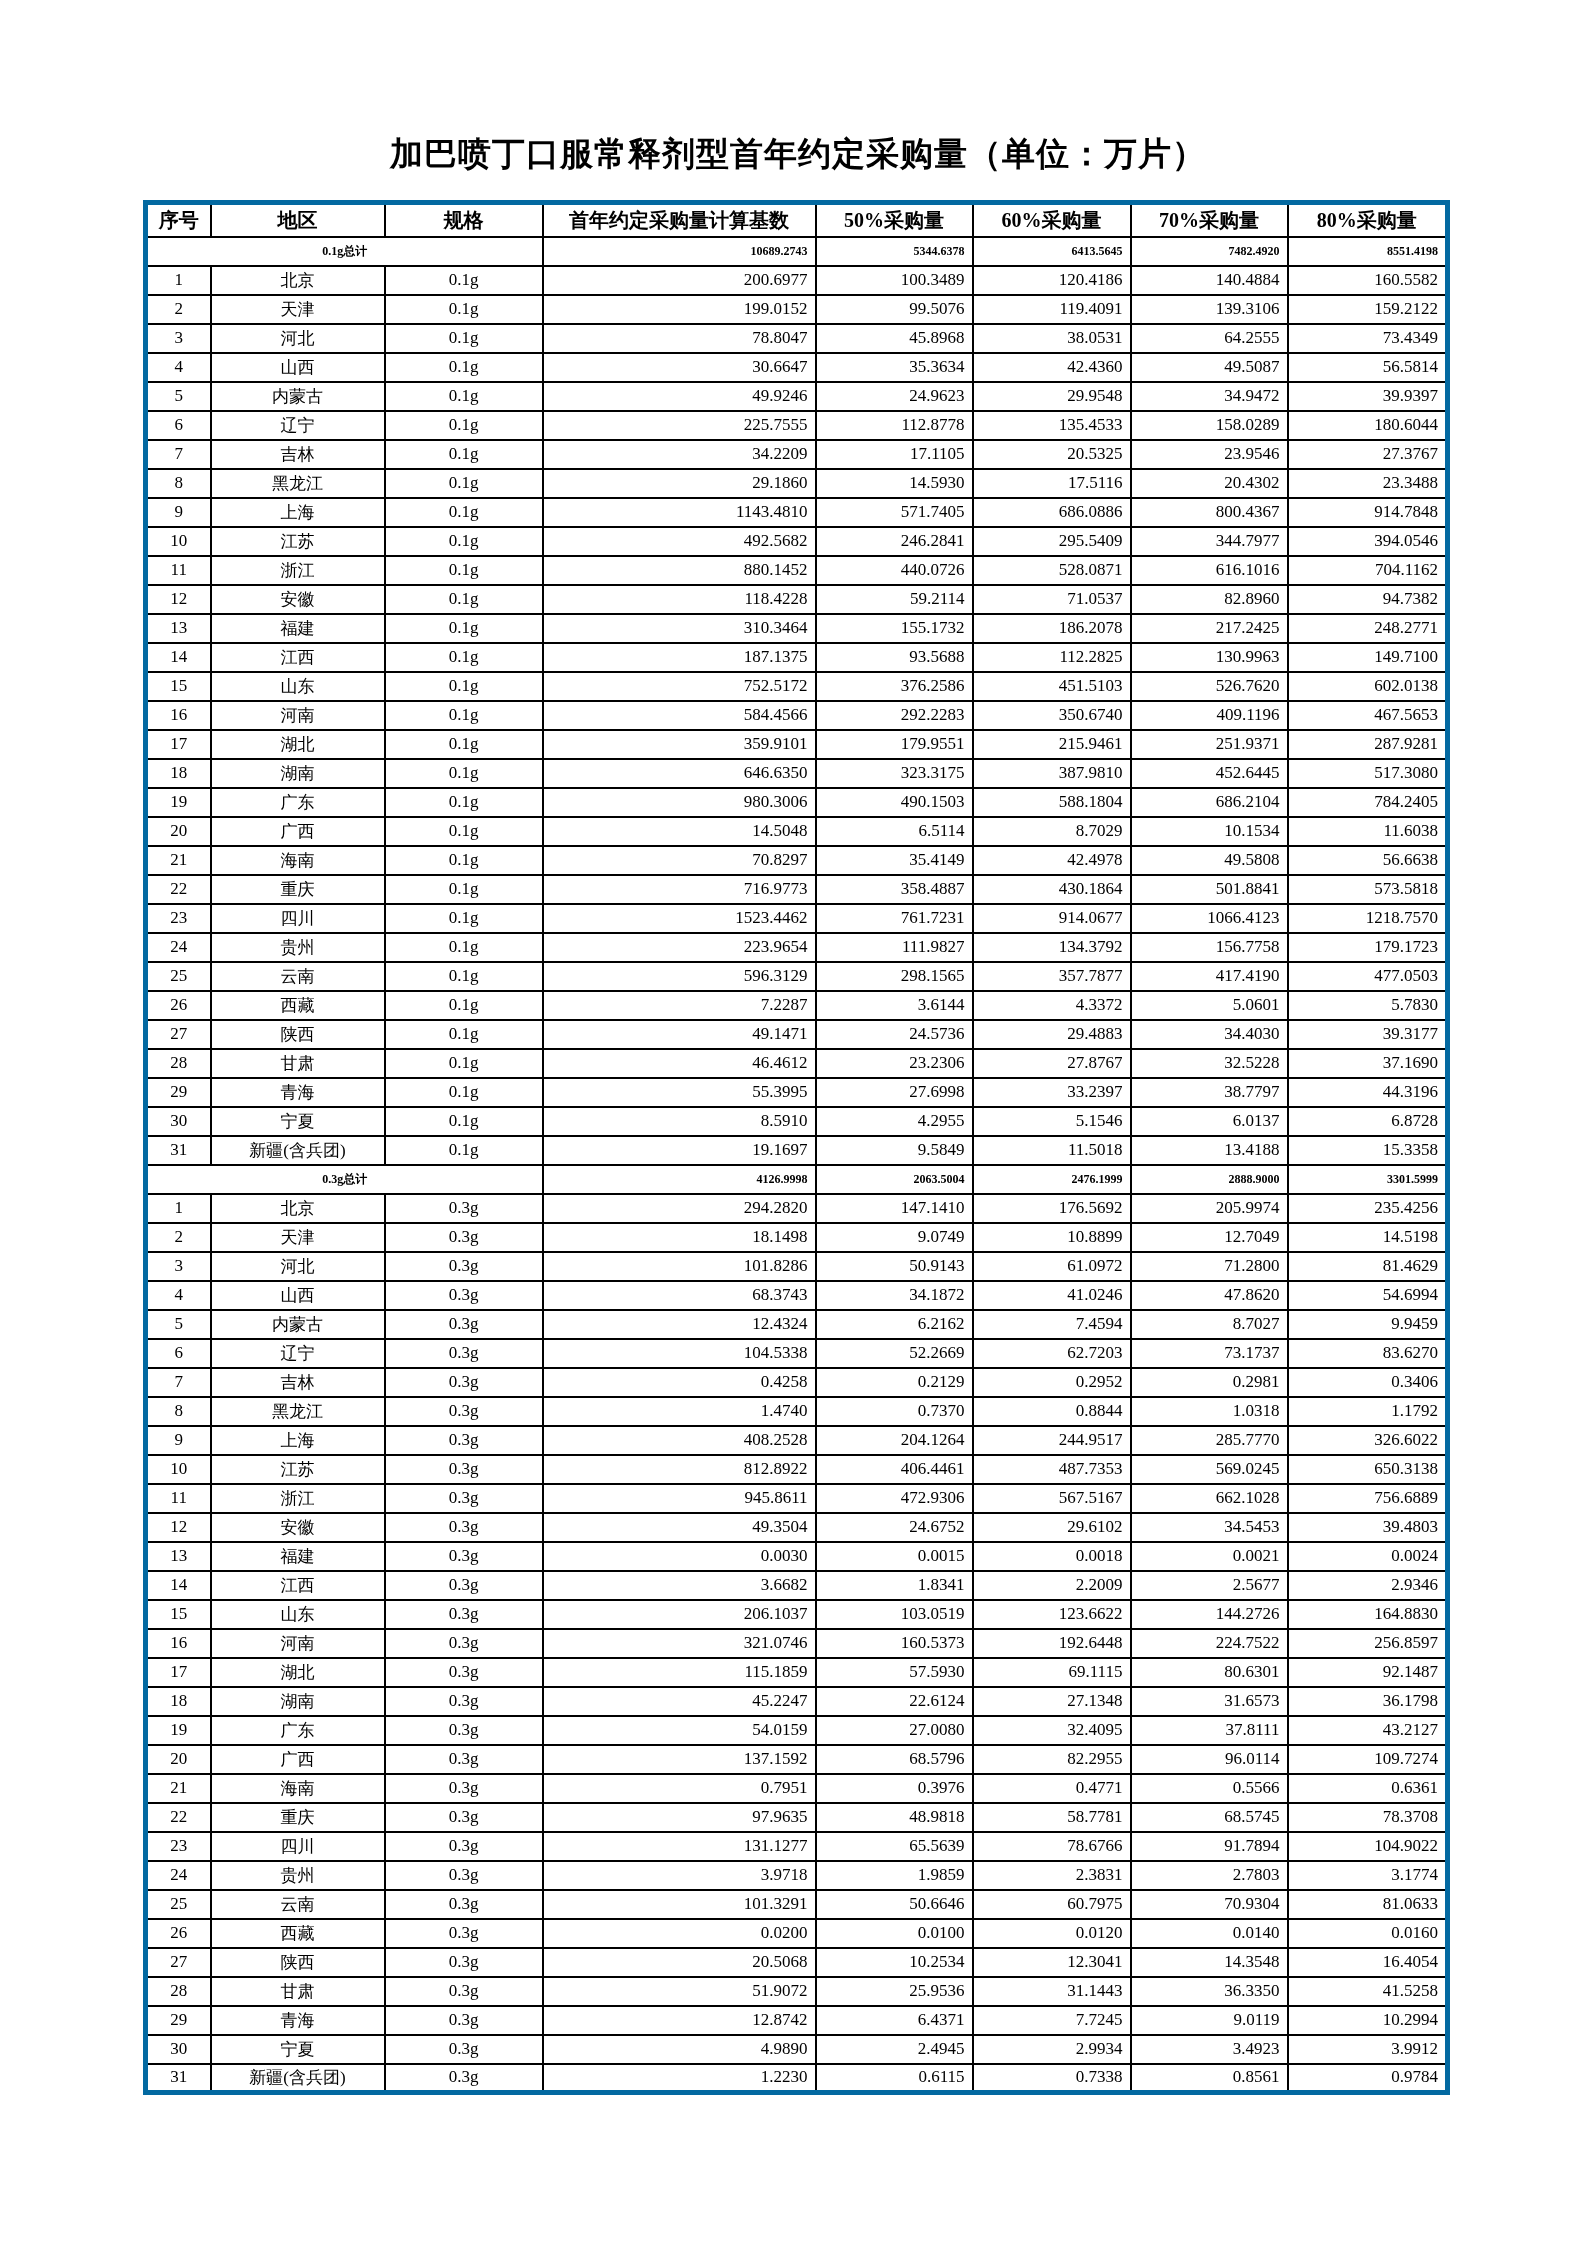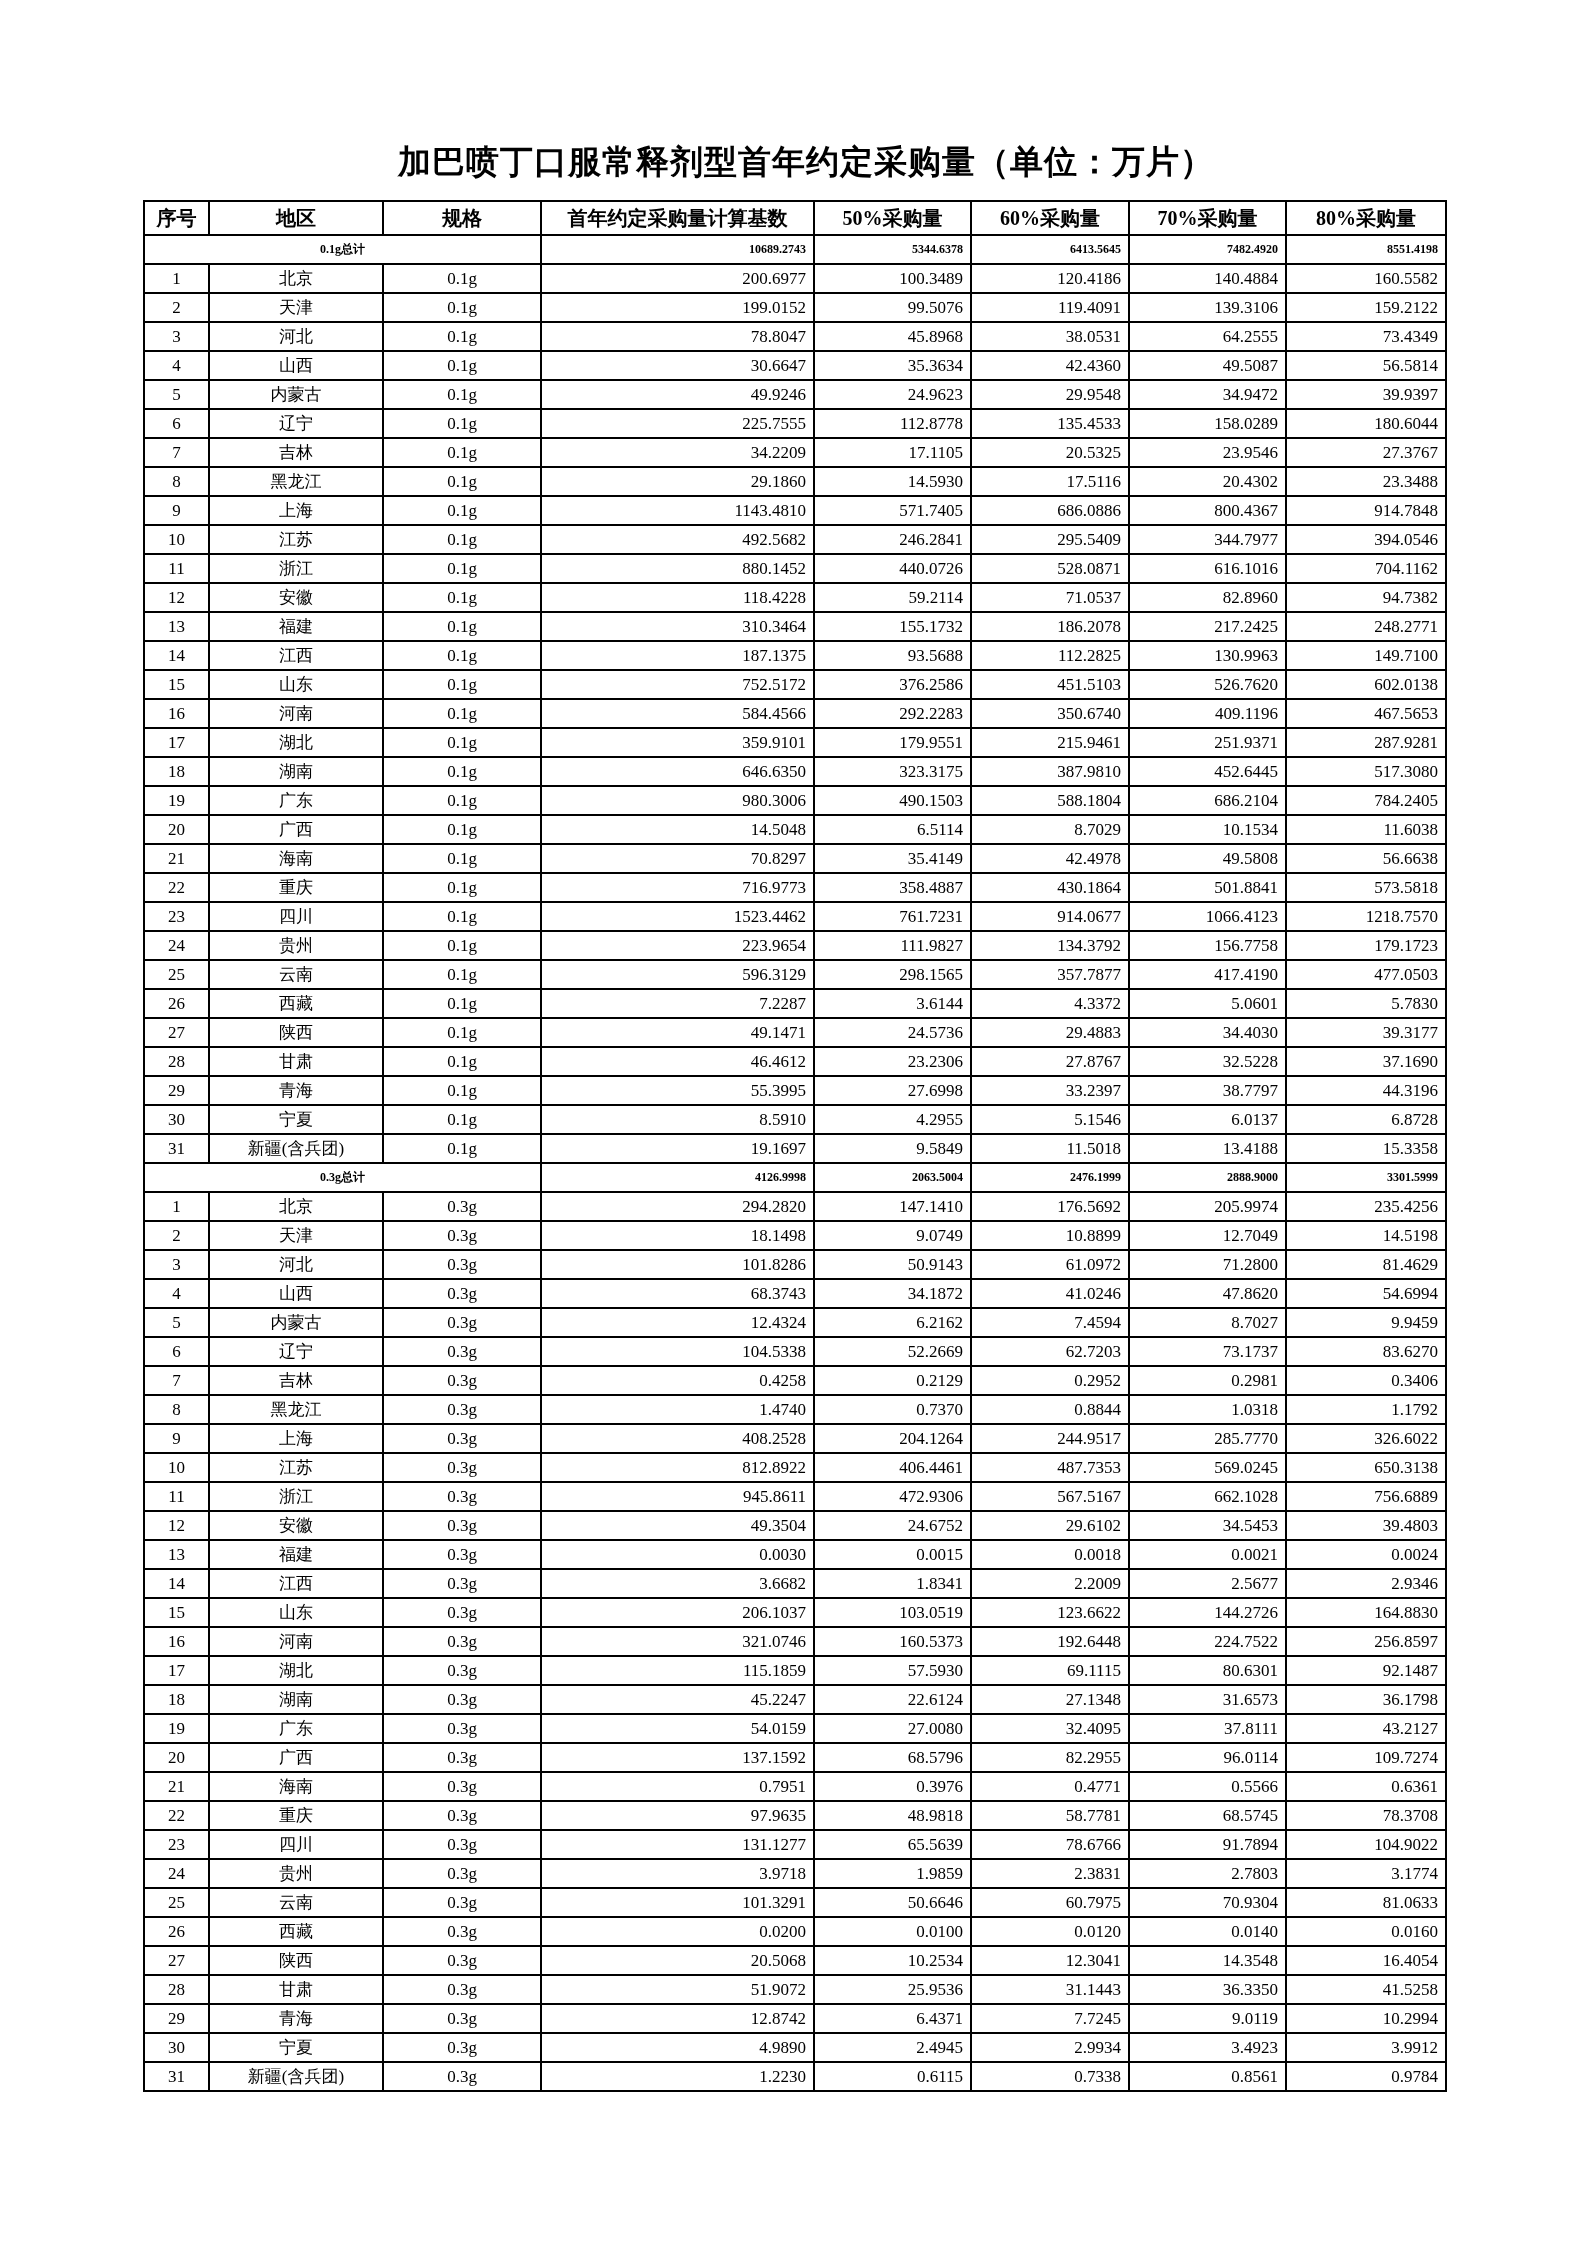--- a/index.html
+++ b/index.html
@@ -10,35 +10,35 @@
     height: 2245px;
     background: #ffffff;
     font-family: "Liberation Serif", "DejaVu Serif", serif;
     color: #000;
   }
   .title {
     position: absolute;
     left: 143px;
     top: 128px;
     width: 1302px;
-    margin: 12px;
+    margin: 4px;
     text-align: center;
     font-size: 33px;
     font-weight: bold;
     letter-spacing: 1px;
     white-space: nowrap;
   }
   table.proc {
     position: absolute;
     left: 143px;
     top: 200px;
     width: 1302px;
     border-collapse: collapse;
     table-layout: fixed;
-    border: 2px solid #0369a1;
+    border: 5px solid #0369a1;
   }
   table.proc th, table.proc td {
     border: 2px solid #000;
     padding: 0 7px;
     overflow: hidden;
     white-space: nowrap;
   }
   table.proc thead th {
     height: 34px;
     font-size: 20px;

